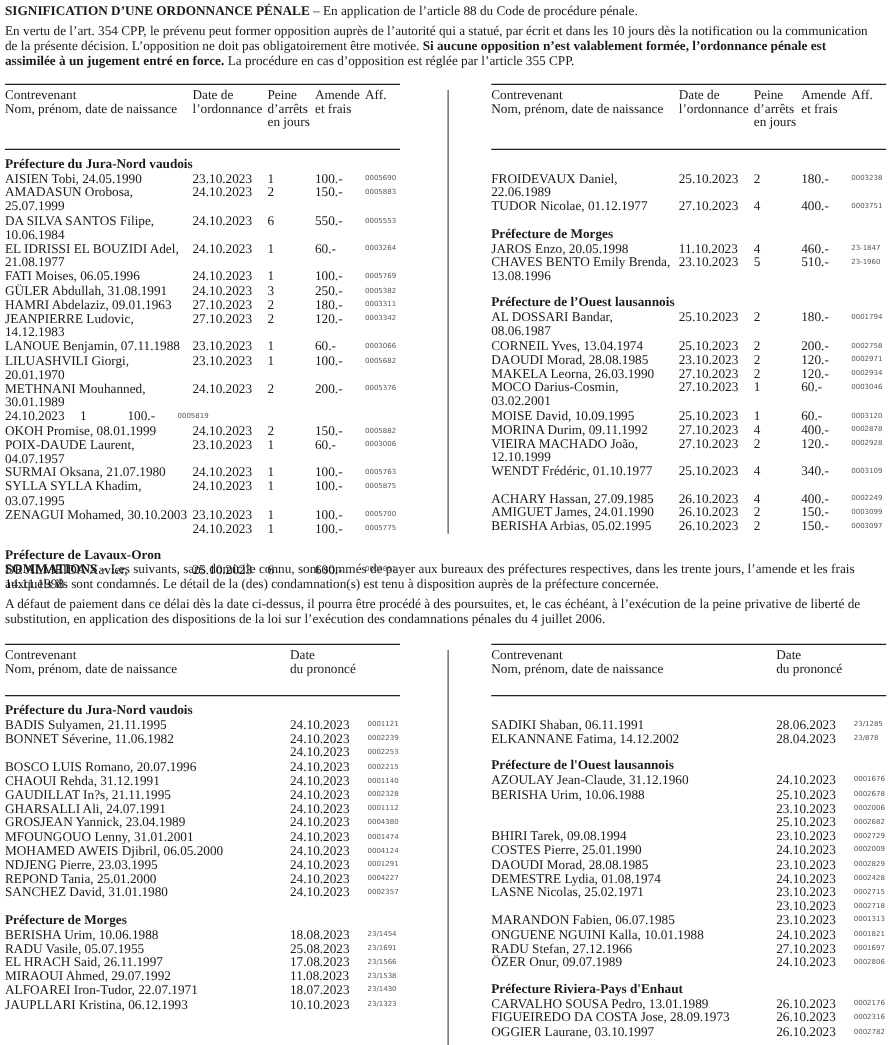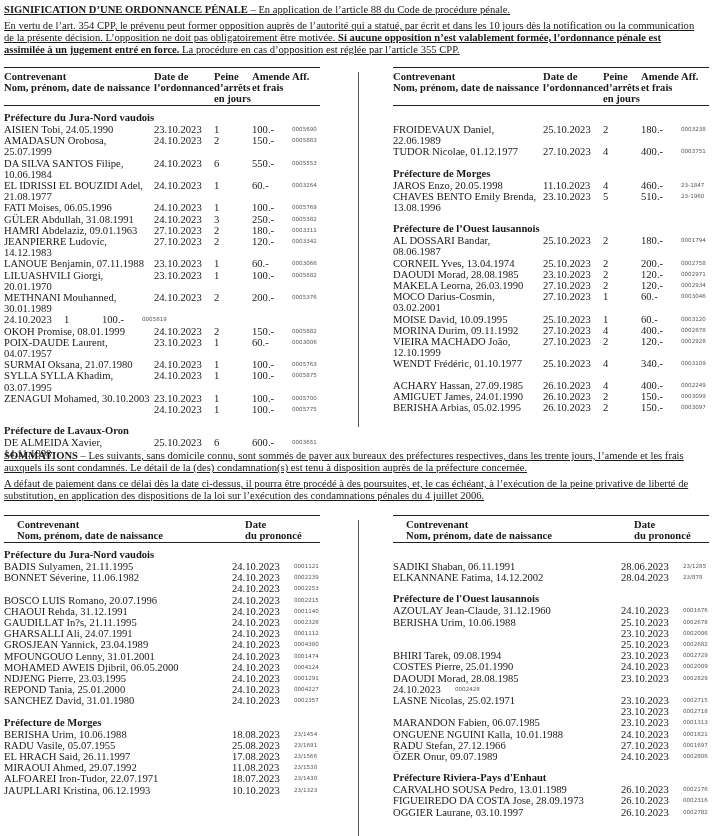--- a/index.html
+++ b/index.html
@@ -1,34 +1,34 @@
 <!DOCTYPE html>
 <html><head>
 <meta charset="utf-8">
 <style>
   html, body { margin: 0; padding: 0; background: #ffffff; }
   body {
     width: 713px; height: 836px; overflow: hidden; position: relative;
     font-family: "Liberation Serif", "DejaVu Serif", serif;
     color: #1a1a1a; font-size: 10.6px; line-height: 12px;
   }
-  .intro { position: absolute; left: 4px; right: 16px; text-decoration: underline; }
+  .intro { position: absolute; left: 4px; right: 16px; }
   .intro p { margin: 0 0 4px 0; text-align: left; }
   .intro b { font-weight: bold; }
   #sec1-intro { top: 4px; }
   #sec2-intro { top: 450px; }
 
   .col { position: absolute; }
   .col.left { left: 4px; width: 316px; }
   .col.right { left: 393px; width: 316px; }
   .vdiv { position: absolute; width: 1px; background: #555; left: 358px; }
 
   .thead {
     border-top: 1.4px solid #222; border-bottom: 1.4px solid #222;
-    display: flex; font-weight: bold; padding: 3px 0 1px 0; line-height: 11px; justify-content: center;
+    display: flex; font-weight: normal; padding: 3px 0 15px 0; line-height: 11px;
   }
   .c-name { width: 150px; flex: none; }
   .c-date { width: 60px; flex: none; }
   .c-pen { width: 38px; flex: none; }
   .c-amt { width: 40px; flex: none; }
   .c-aff { width: 28px; flex: none; }
   .s2 .c-name { width: 228px; }
   .s2 .c-date { width: 62px; }
 
   .group-title { font-weight: bold; margin-top: 7px; line-height: 12px; }
@@ -898,20 +898,21 @@
         <div class="row">
           <div class="c-name">DAOUDI Morad, 28.08.1985</div>
           <div class="c-date stack">
             <div>23.10.2023</div>
           </div>
           <div class="c-aff stack">
             <div class="aff-code">0002829</div>
           </div>
         </div>
         <div class="row">
+          <div class="c-name">DEMESTRE Lydia, 01.08.1974</div>
           <div class="c-date stack">
             <div>24.10.2023</div>
           </div>
           <div class="c-aff stack">
             <div class="aff-code">0002428</div>
           </div>
         </div>
         <div class="row">
           <div class="c-name">LASNE Nicolas, 25.02.1971</div>
           <div class="c-date stack">

